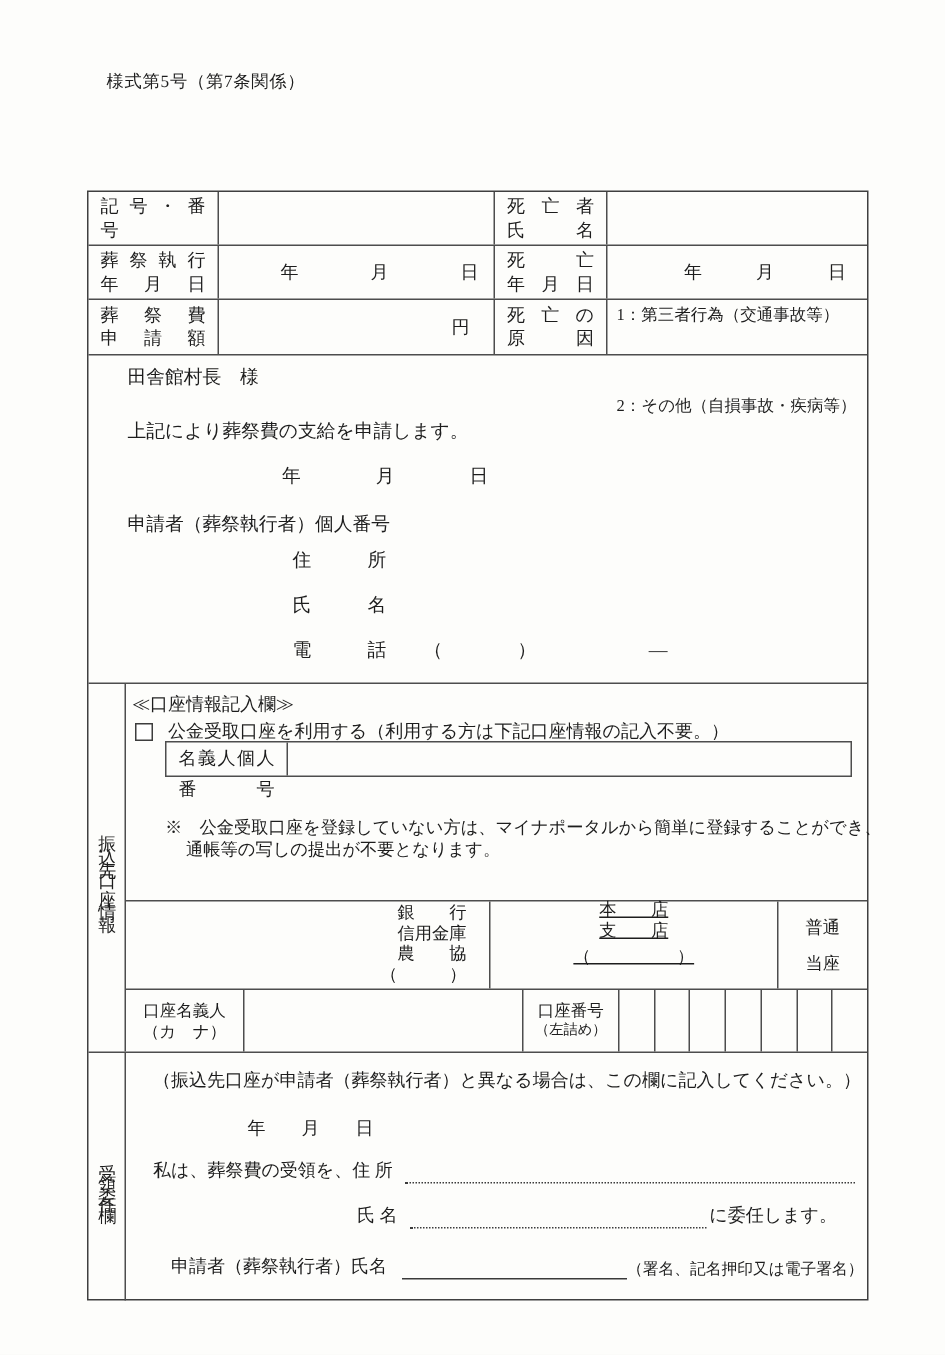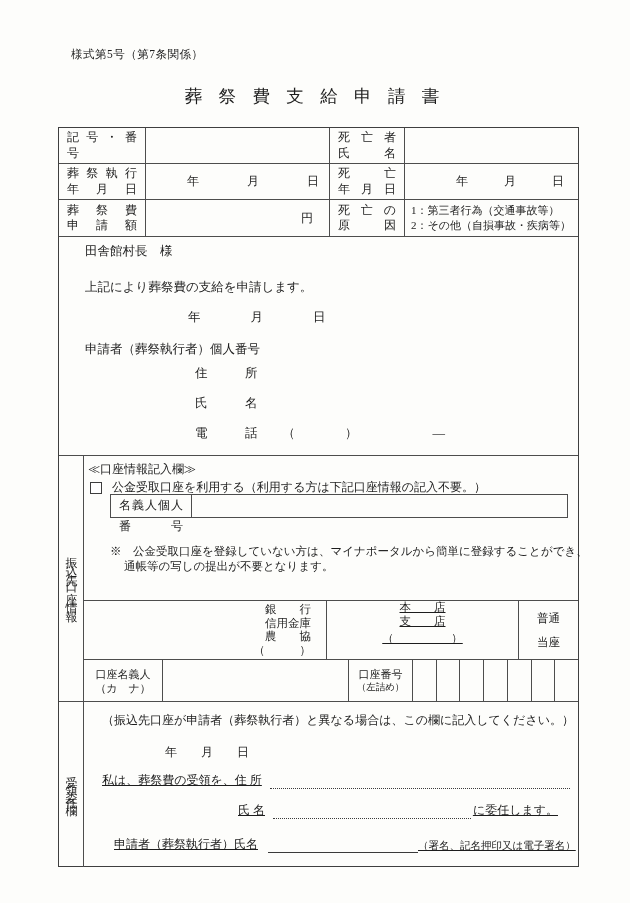--- a/index.html
+++ b/index.html
@@ -16,21 +16,21 @@
   .r1{height:36px}.r2{height:36px}.r3{height:37px}
   .c{border-right:1px solid #4d4d4d;display:flex;flex-direction:column;
      justify-content:center;box-sizing:border-box;}
   .cl{width:87px;padding:0 8px}
   .cv1{width:184px}
   .cl2{width:75px;padding:0 8px}
   .cv2{flex:1;border-right:none}
   .jl{display:block;text-align:justify;text-align-last:justify;font-size:12px;line-height:15.5px;}
   .dateval{text-align:right;padding-right:10px;font-size:12px;white-space:pre;}
   .amount{text-align:right;padding-right:16px;font-size:12px;}
-  .cause{font-size:11px;line-height:15px;padding-left:6px;white-space:pre;}
+  .cause{font-size:11px;line-height:15px;padding-left:6px;white-space:pre;margin-top:46px;}
   
   .appcell{position:relative;height:219px;border-bottom:1px solid #4d4d4d;
            box-sizing:border-box;font-size:12.5px;}
   .appline{position:absolute;white-space:pre;}
   
   .sec{display:flex;box-sizing:border-box;}
   .furikomi{height:246px;border-bottom:1px solid #4d4d4d;}
   .juryo{height:165px;}
   .vlab{width:25px;border-right:1px solid #4d4d4d;display:flex;align-items:center;
         justify-content:center;writing-mode:vertical-rl;text-orientation:upright;
@@ -67,32 +67,31 @@
   .aclabel{width:79px;display:flex;flex-direction:column;justify-content:center;
            align-items:center;font-size:11px;line-height:14px;white-space:pre;}
   .acval{width:186px;}
   .aclabel2{width:64px;display:flex;flex-direction:column;justify-content:center;
             align-items:center;font-size:11px;line-height:13px;white-space:pre;}
   .aclabel2 .small{font-size:9.5px;}
   .adigits{flex:1;display:flex;}
   .adigit{flex:1;border-right:1px solid #4d4d4d;box-sizing:border-box;}
   .adigit:last-child{border-right:none;}
   
-  .jline{position:absolute;display:flex;align-items:flex-end;white-space:pre;text-decoration:underline;}
+  .jline{position:absolute;display:flex;align-items:flex-end;white-space:pre;}
   .dot{border-bottom:1px dotted #3c3c3c;height:14px;}
   .ul{border-bottom:1px solid #3a3a3a;height:14px;}
   .signnote{font-size:10.5px;}
 </style>
 </head>
 <body>
 
 <div class="page">
 
   <div class="form-no">様式第5号（第7条関係）</div>
-  <div class="title">葬 祭 費 支 給 申 請 書</div>
 
   <div class="ftable">
 
     <div class="r r1">
       <div class="c cl">
         <span class="jl">記 号 ・ 番 号</span>
       </div>
       <div class="c cv1"></div>
       <div class="c cl2">
         <span class="jl">死 亡 者</span>

